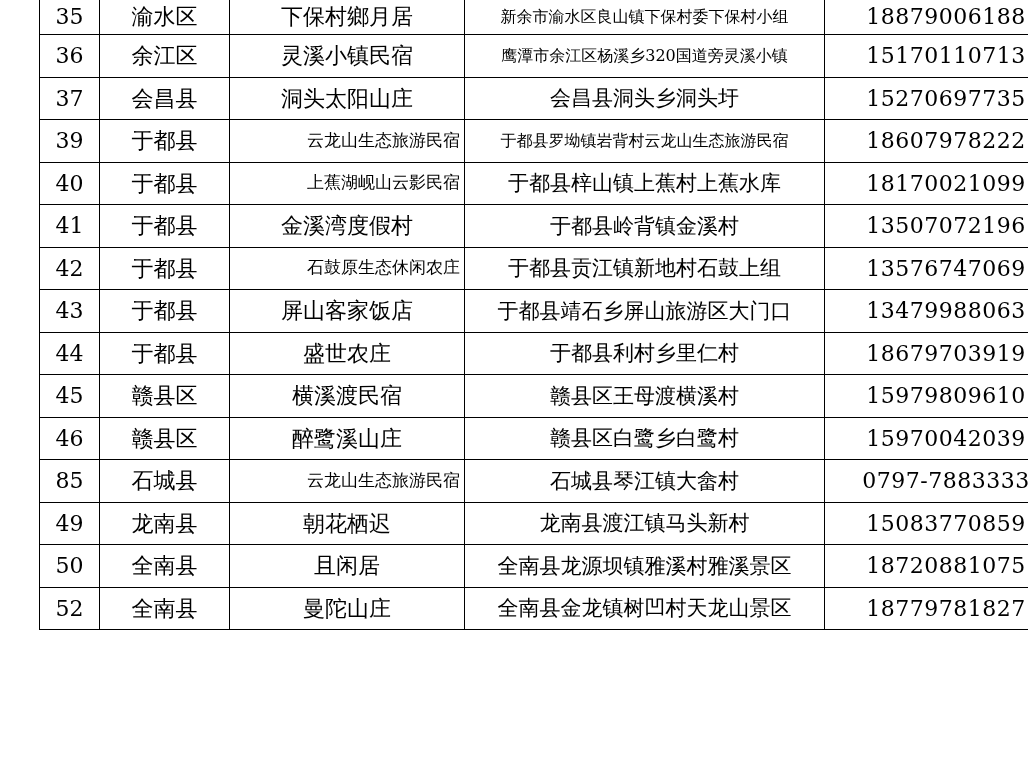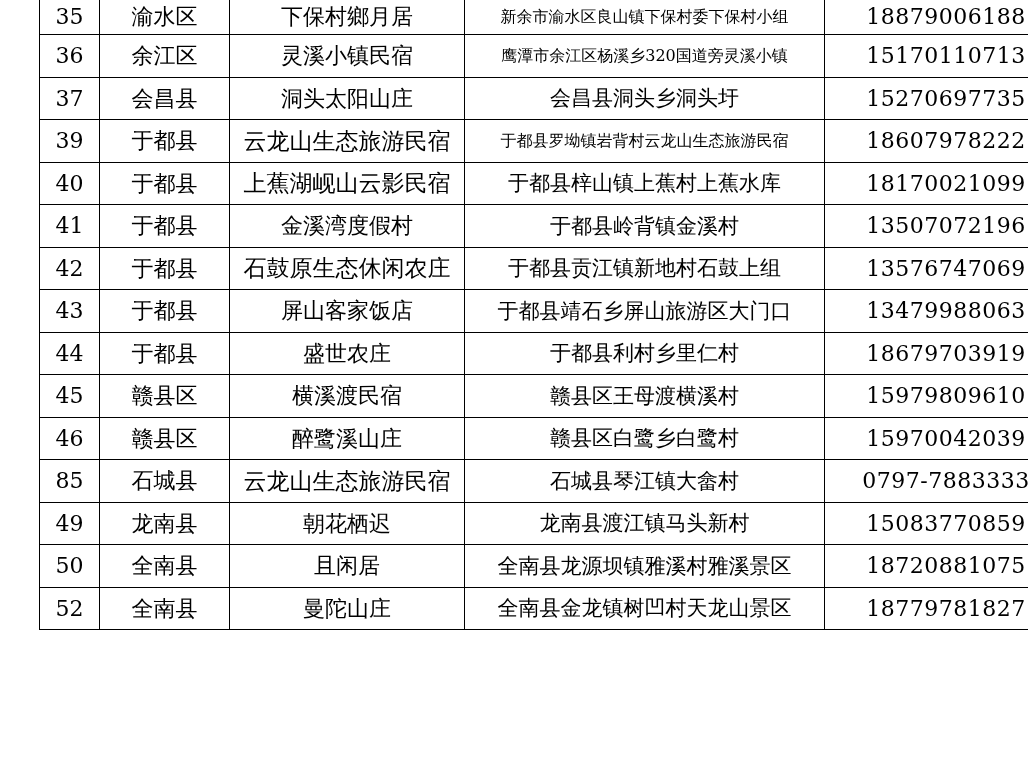--- a/index.html
+++ b/index.html
@@ -48,21 +48,22 @@
   }
   td.district {
     font-size: 22px;
     font-family: Liberation Sans, sans-serif;
   }
   td.name {
     font-size: 22px;
     font-family: "DejaVu Serif", "Liberation Serif", serif;
   }
   td.name.small {
-    font-size: 23px;
+    font-size: 17px;
+    text-align: right;
   }
   td.address {
     font-size: 21px;
     font-family: "DejaVu Serif", "Liberation Serif", serif;
   }
   td.address.small {
     font-size: 16px;
   }
   td.phone {
     font-size: 22px;

